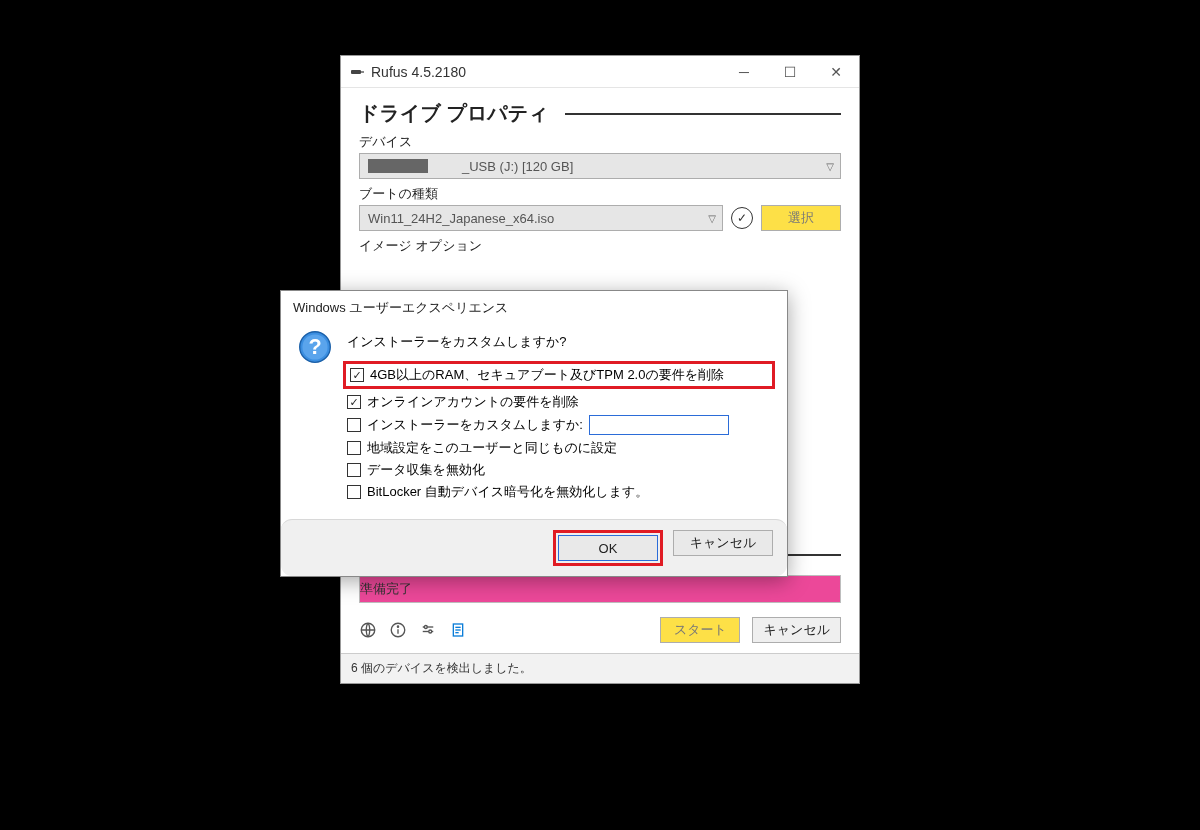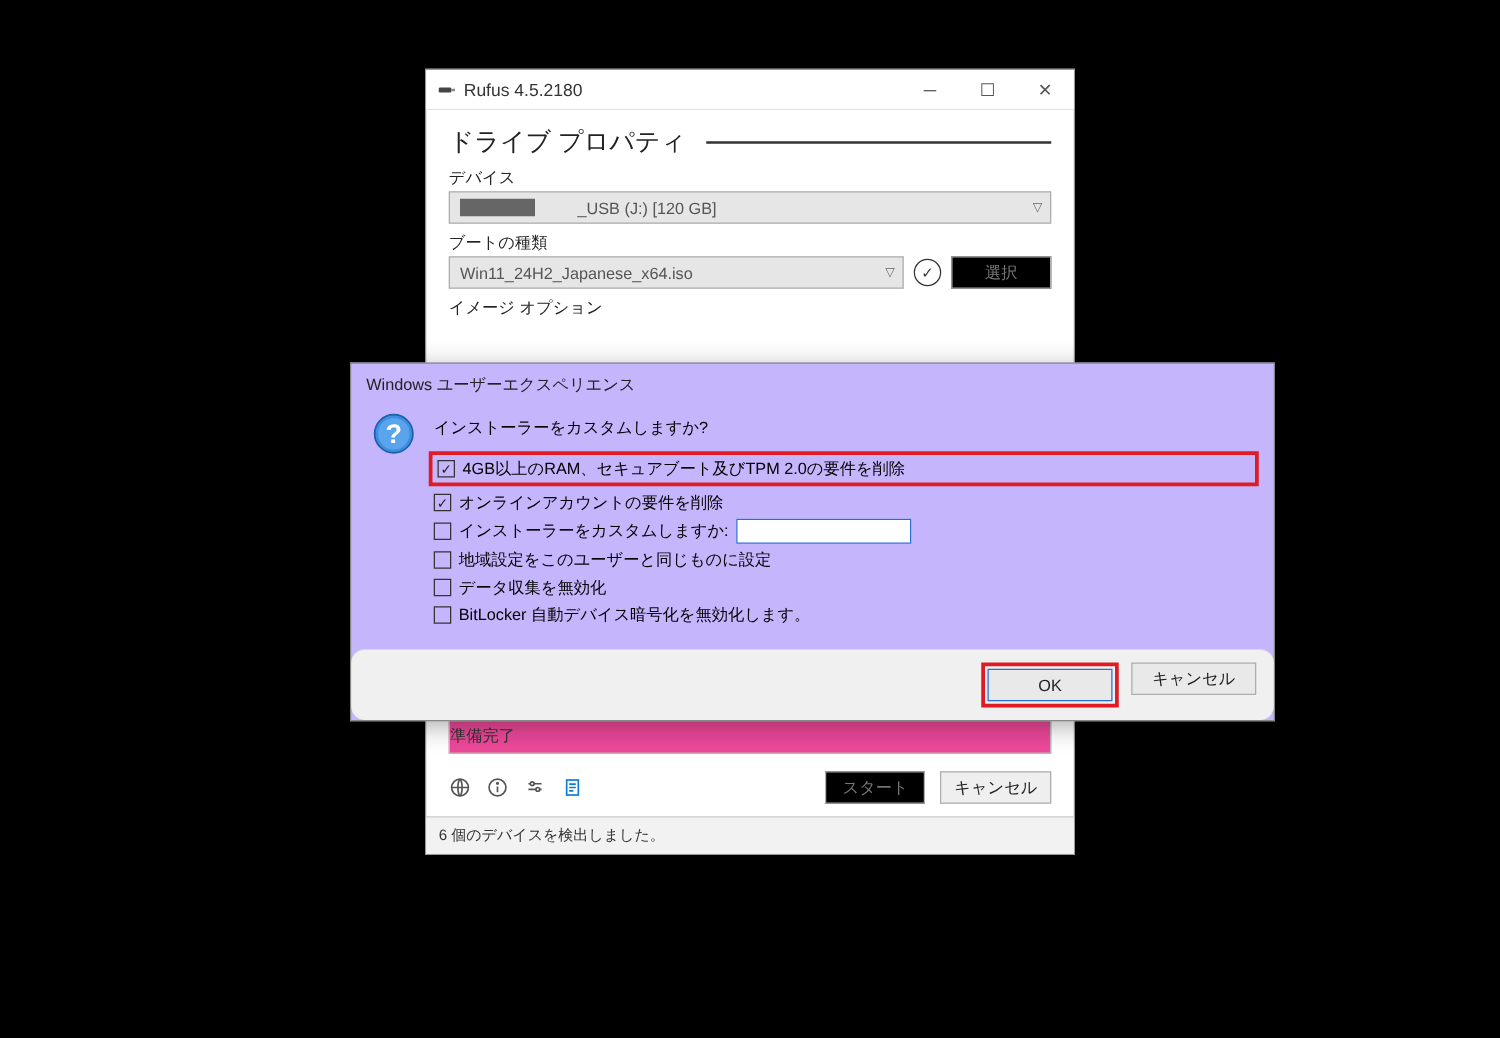--- a/index.html
+++ b/index.html
@@ -38,21 +38,21 @@
 .titlebar-title { color: #333; font-size: 14px; flex: 1; }
 .win-controls { display: flex; }
 .win-btn {
   width: 46px; height: 32px;
   display: flex; align-items: center; justify-content: center;
   color: #555; font-size: 14px;
 }
 .rufus-body { padding: 12px 18px 10px 18px; }
 .section-title {
   font-size: 20px;
-  font-weight: normal;
+  font-weight: bold;
   color: #222;
   display: flex;
   align-items: center;
   gap: 16px;
   margin-bottom: 6px;
 }
 .section-title .rule { flex: 1; height: 2px; background: #333; }
 .field-label { font-size: 13px; color: #222; margin: 6px 0 2px 0; }
 .dropdown {
   width: 100%;
@@ -82,21 +82,21 @@
 .check-circle {
   width: 22px; height: 22px;
   border: 1.5px solid #333; border-radius: 50%;
   display: flex; align-items: center; justify-content: center;
   font-size: 12px; color: #333;
 }
 .btn {
   height: 26px;
   min-width: 80px;
   border: 1px solid #adadad;
-  background: #000000;
+  background: #fde047;
   color: #777;
   display: inline-flex; align-items: center; justify-content: center;
   font-size: 13px;
   padding: 0 10px;
 }
 .btn.enabled { color: #222; background: #efefef; }
 .status-heading {
   font-size: 18px; font-weight: bold; color: #222;
   display: flex; align-items: center; gap: 8px;
   margin: 14px 0 8px 0;
@@ -128,22 +128,22 @@
   padding: 6px 10px;
   font-size: 12px;
   color: #333;
 }
 
 
 .dialog {
   position: absolute;
   left: 280px;
   top: 290px;
-  width: 740px;
-  background: #c4b5fd;
+  width: 508px;
+  background: #ffffff;
   border: 1px solid #888;
   box-shadow: 0 4px 20px rgba(0,0,0,0.35);
 }
 .dialog-title {
   padding: 8px 12px 6px 12px;
   font-size: 13px;
   color: #222;
 }
 .dialog-body {
   display: flex;

